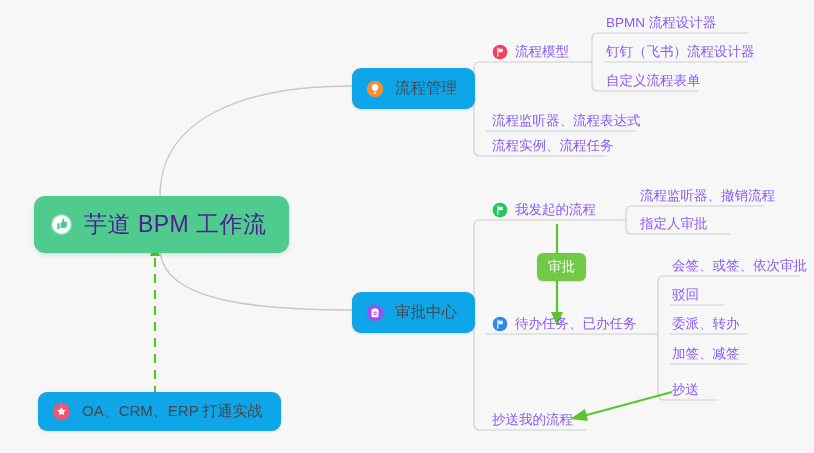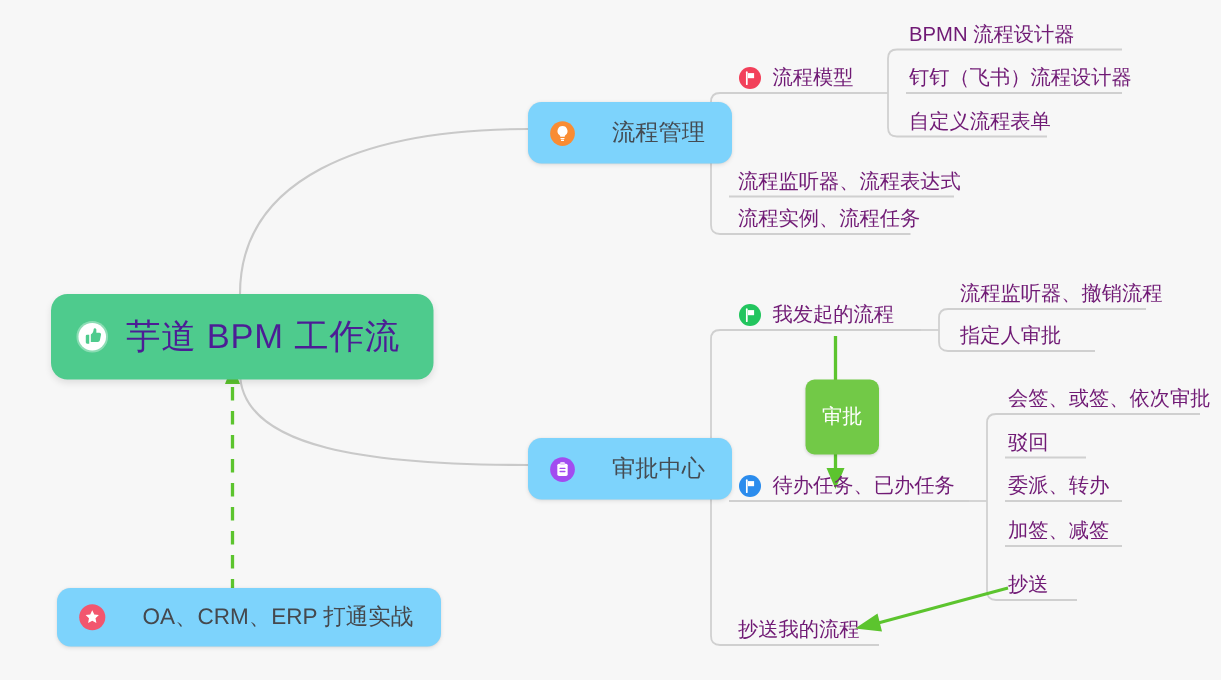--- a/index.html
+++ b/index.html
@@ -26,25 +26,25 @@
   
   .node {
     position: absolute;
     display: flex;
     align-items: center;
     white-space: nowrap;
   }
 
   
   .card {
-    background: #7dd3fc;
+    background: #0ea5e9;
     border-radius: 9px;
     box-shadow: 0 1px 3px rgba(0,0,0,0.10), 0 0 1px rgba(0,0,0,0.06);
     padding: 10px 18px 10px 14px;
-    gap: 24px;
+    gap: 11px;
   }
   .card.root {
     background: #4ecb8d;
     border-radius: 11px;
     box-shadow: 0 2px 5px rgba(0,0,0,0.10);
     padding: 13px 22px 13px 16px;
     gap: 11px;
   }
   .card.root .label {
     color: #4c1d95;
@@ -59,21 +59,21 @@
     font-size: 15px;
     color: #45484d;
   }
 
   
   .uline {
     padding: 3px 9px 5px 2px;
     gap: 7px;
   }
   .uline .label {
-    color: #701a75;
+    color: #8b5cf6;
     font-size: 13.5px;
   }
   .uline.hasicon { padding-left: 2px; }
 
   
   .icon {
     display: inline-flex;
     align-items: center;
     justify-content: center;
     flex: 0 0 auto;
@@ -81,21 +81,21 @@
   }
   .icon svg { display: block; }
 
   
   .tag {
     position: absolute;
     background: #72c947;
     color: #ffffff;
     font-size: 13.5px;
     border-radius: 6px;
-    padding: 18px 11px;
+    padding: 7px 11px;
     line-height: 1;
     box-shadow: 0 1px 2px rgba(0,0,0,0.12);
   }
 </style>
 </head>
 <body>
 
 <div id="canvas">
 
   <svg id="links" viewBox="0 0 814 453" width="814" height="453">

